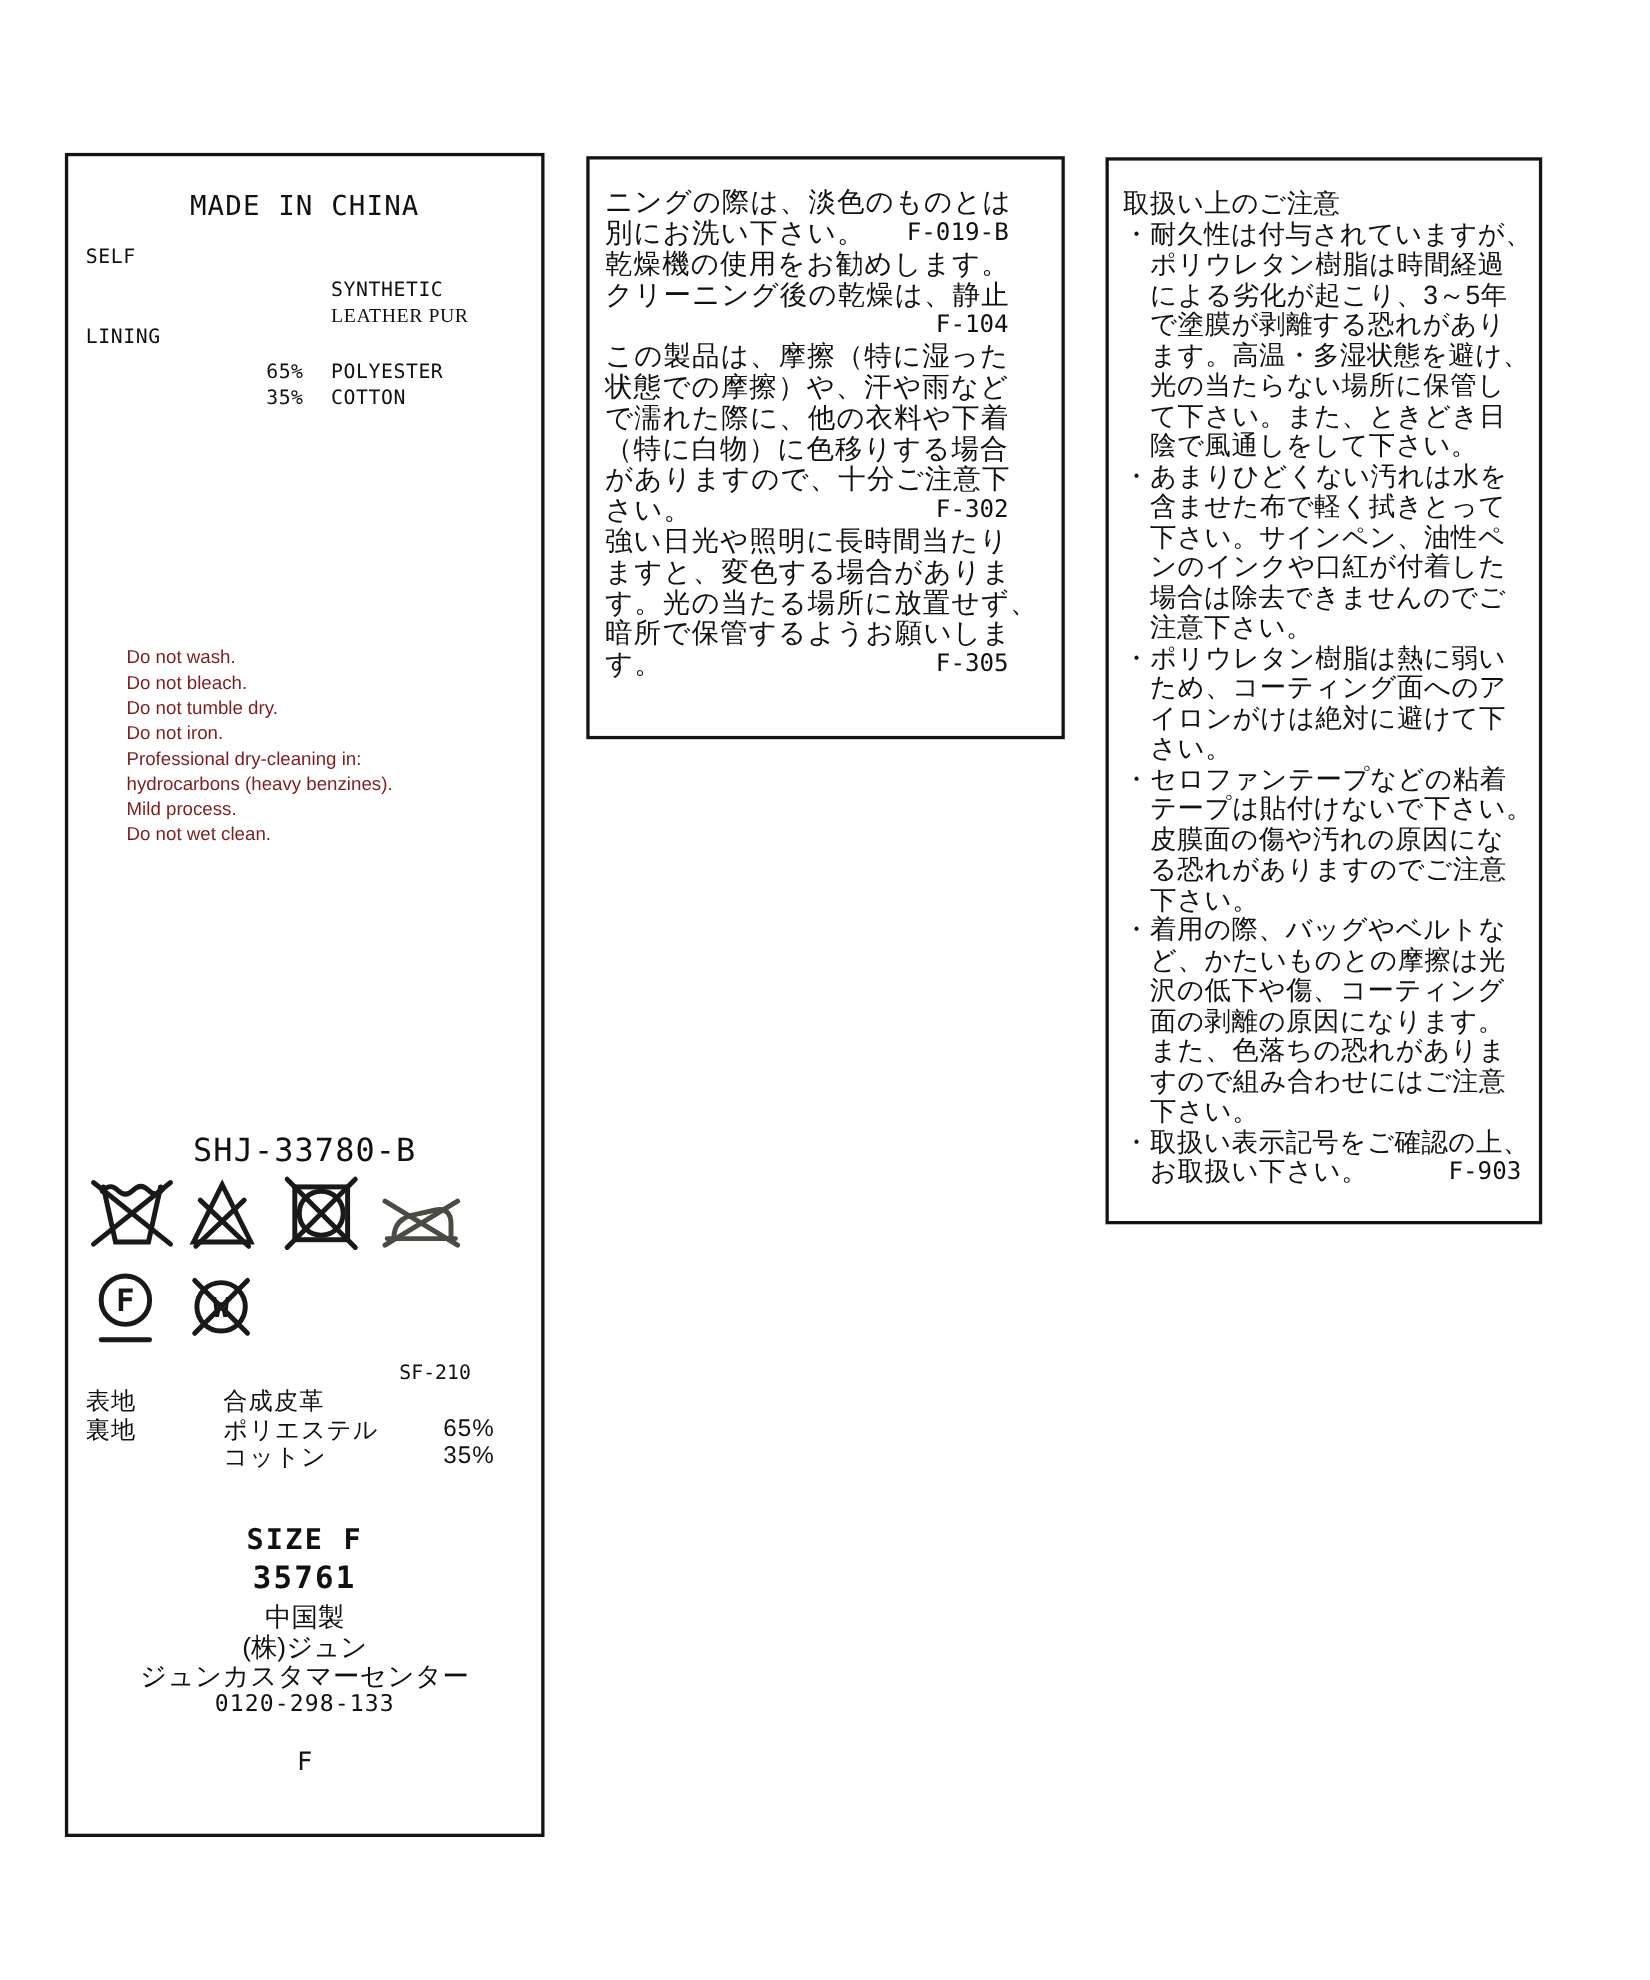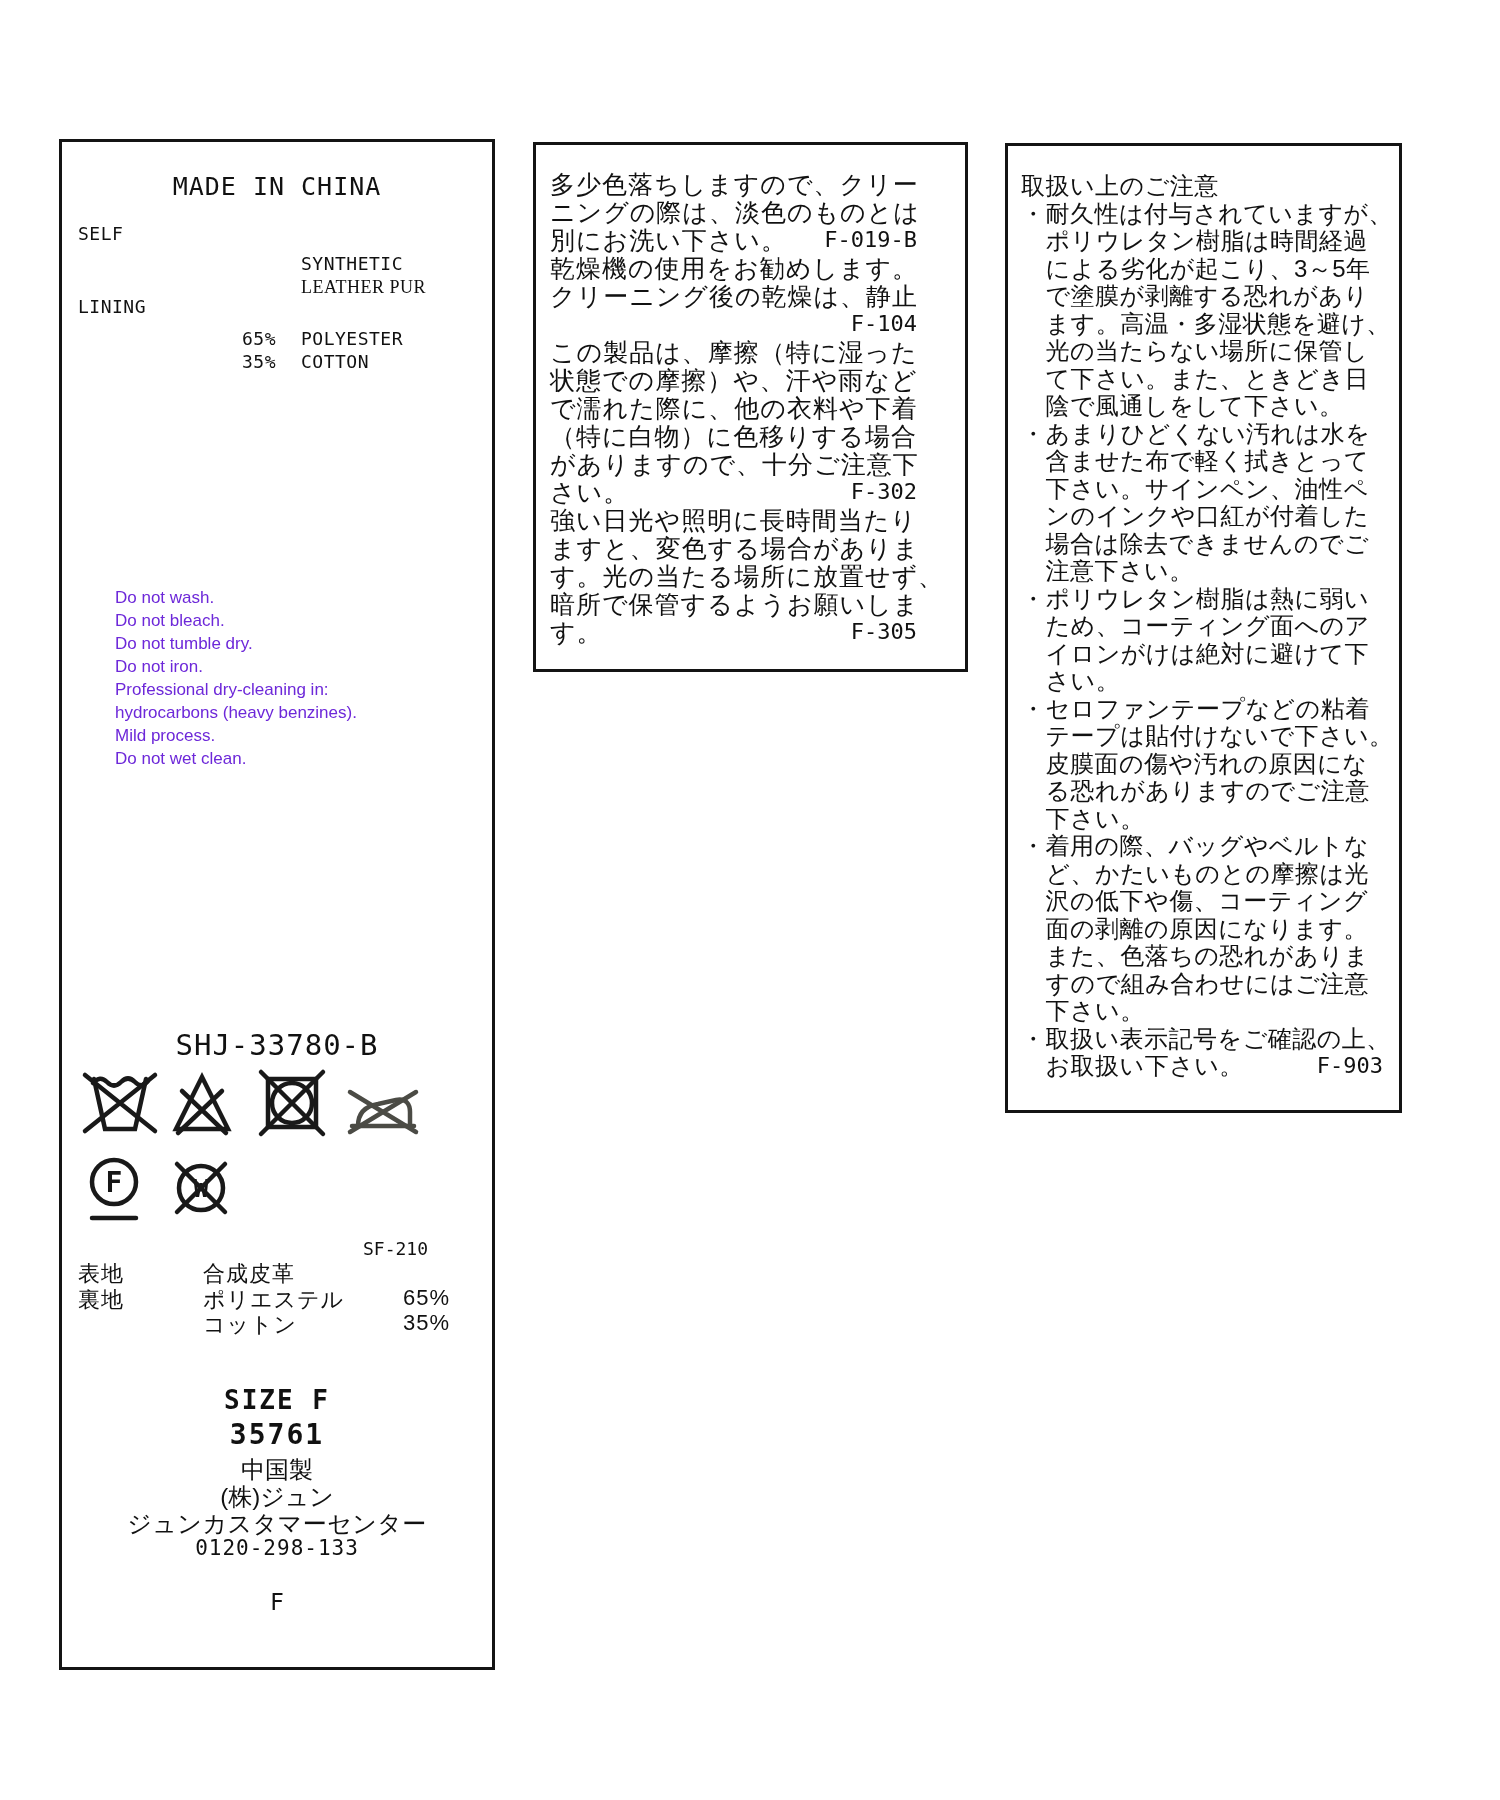--- a/index.html
+++ b/index.html
@@ -25,21 +25,21 @@
   .l-lpur{top:135px;left:239px;font-family:Liberation Serif, serif;}
   .l-lin{top:154px;left:16px;}
   .pct{width:74px;left:140px;text-align:right;}
   .l-pct1{top:186px;}
   .l-pct2{top:209px;}
   .l-mat1{top:186px;left:239px;}
   .l-mat2{top:209px;left:239px;}
 
   
   #care-en{position:absolute;left:53px;top:444px;}
-  #care-en .jrow{line-height:23px;font-size:17px;color:#6d28d9;font-family:"Liberation Sans",sans-serif;}
+  #care-en .jrow{line-height:23px;font-size:17px;color:#7f1d1d;font-family:"Liberation Sans",sans-serif;}
 
   .product-code{top:886px;font-size:29px;letter-spacing:1px;}
 
   
   .sym{position:absolute;}
   .s1{top:925px;left:19px;}
   .s2{top:925px;left:107px;}
   .s3{top:925px;left:194px;}
   .s4{top:936px;left:282px;}
   .s5{top:1014px;left:24px;}
@@ -168,21 +168,20 @@
   <div class="abs ctr mono item-number">35761</div>
   <div class="abs ctr country">中国製</div>
   <div class="abs ctr company">(株)ジュン</div>
   <div class="abs ctr cust-center">ジュンカスタマーセンター</div>
   <div class="abs ctr mono phone">0120-298-133</div>
   <div class="abs ctr mono bottom-letter">F</div>
 </div>
 
 <div class="panel" id="middle-panel">
   <div class="jp-lines">
-      <div class="jrow"><span class="jtext">多少色落ちしますので、クリー</span></div>
       <div class="jrow"><span class="jtext">ニングの際は、淡色のものとは</span></div>
       <div class="jrow"><span class="jtext">別にお洗い下さい。</span><span class="jcode">F-019-B</span></div>
       <div class="jrow"><span class="jtext">乾燥機の使用をお勧めします。</span></div>
       <div class="jrow"><span class="jtext">クリーニング後の乾燥は、静止</span></div>
       <div class="jrow"><span class="jtext"></span><span class="jcode">F-104</span></div>
       <div class="jrow"><span class="jtext">この製品は、摩擦（特に湿った</span></div>
       <div class="jrow"><span class="jtext">状態での摩擦）や、汗や雨など</span></div>
       <div class="jrow"><span class="jtext">で濡れた際に、他の衣料や下着</span></div>
       <div class="jrow"><span class="jtext">（特に白物）に色移りする場合</span></div>
       <div class="jrow"><span class="jtext">がありますので、十分ご注意下</span></div>

